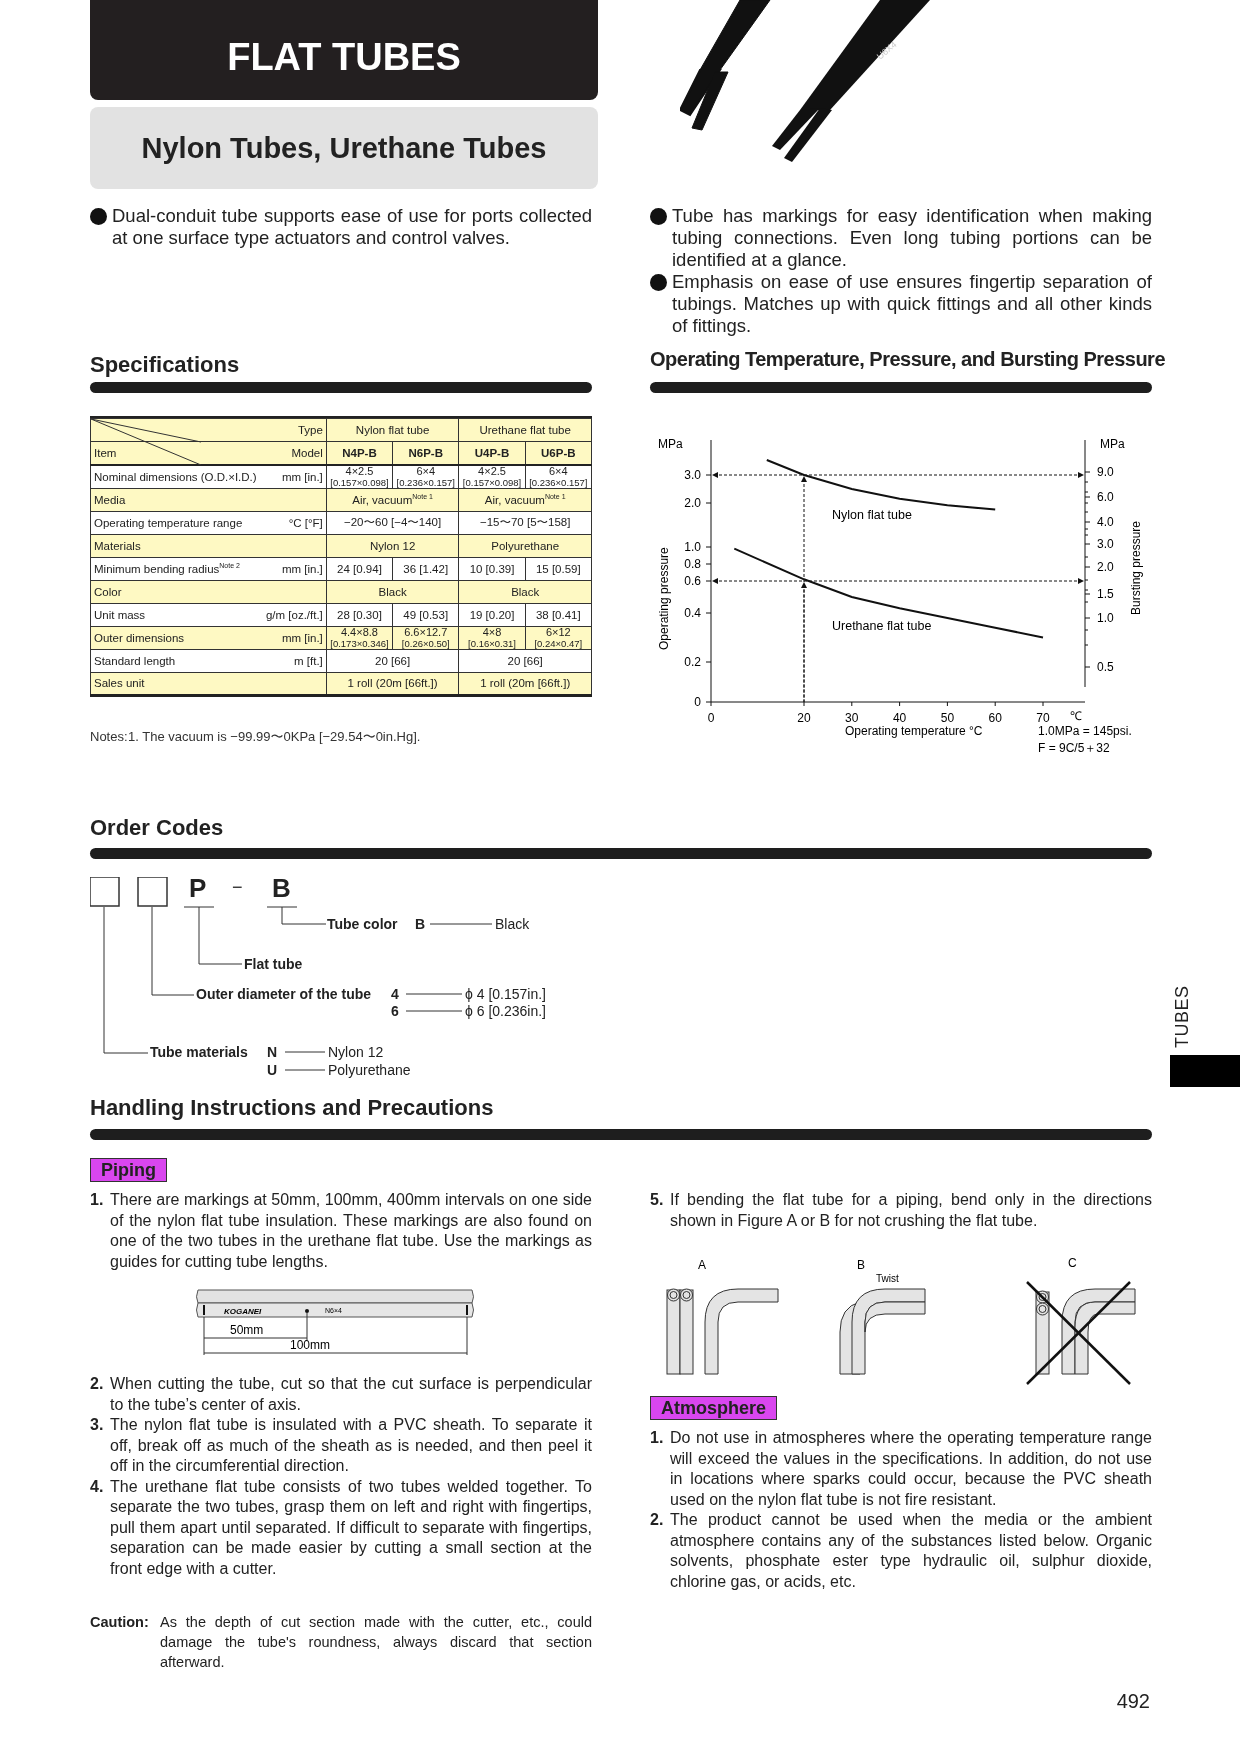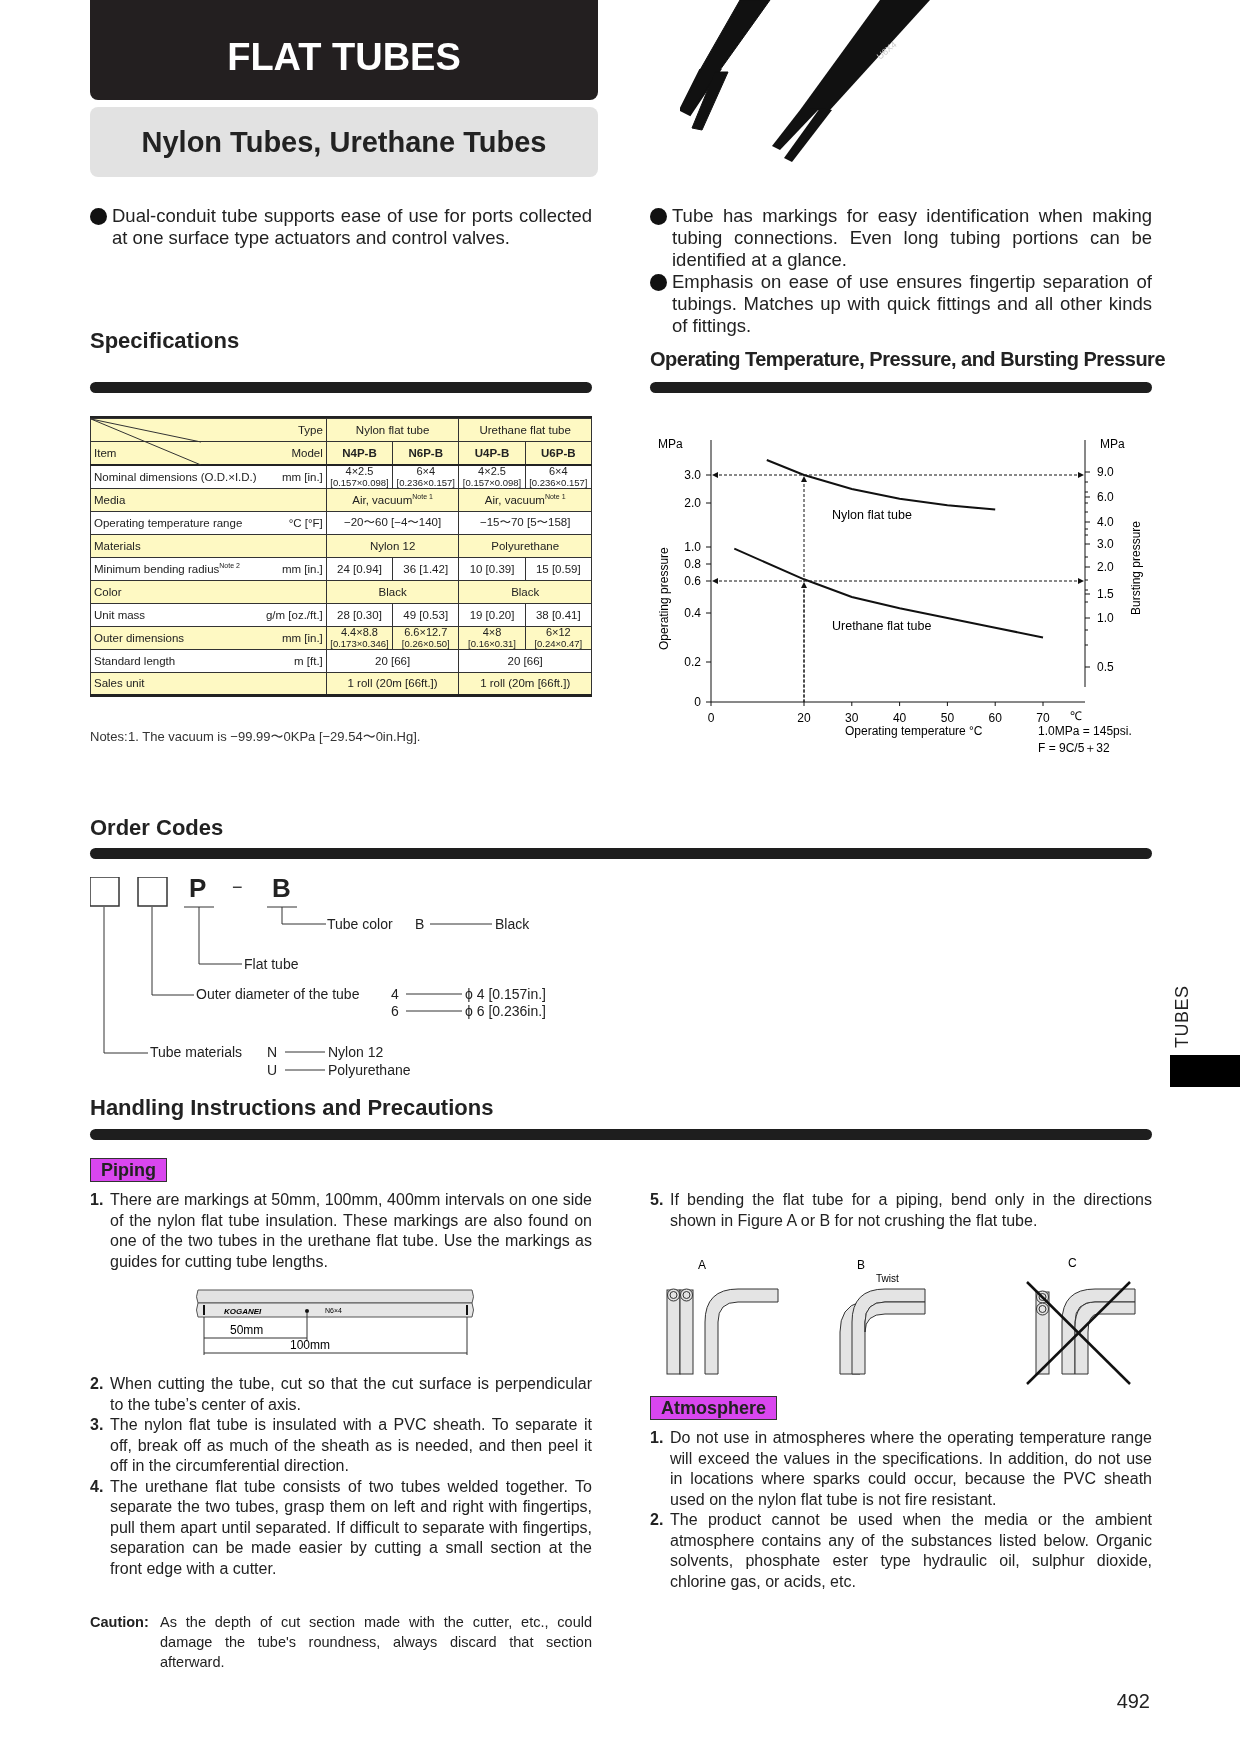--- a/index.html
+++ b/index.html
@@ -2,21 +2,21 @@
 <html><head>
 <meta charset="utf-8">
 <style>
   * { box-sizing: border-box; margin: 0; padding: 0; }
   html, body { width: 1240px; height: 1754px; background: #fff; }
   body { font-family: "Liberation Sans", sans-serif; color: #222; position: relative; overflow: hidden; }
   .abs { position: absolute; }
 
   
   .title-box { left: 90px; top: 0; width: 508px; height: 100px; background: #231f20; border-radius: 0 0 8px 8px; color: #fff; display: flex; align-items: center; justify-content: center; font-weight: bold; font-size: 38px; padding-top: 14px; }
-  .subtitle-box { left: 90px; top: 107px; width: 508px; height: 70px; background: #e2e2e2; border-radius: 8px; display: flex; align-items: center; justify-content: center; font-weight: bold; font-size: 29px; color: #222; }
+  .subtitle-box { left: 90px; top: 107px; width: 508px; height: 82px; background: #e2e2e2; border-radius: 8px; display: flex; align-items: center; justify-content: center; font-weight: bold; font-size: 29px; color: #222; }
   .photo { left: 680px; top: 0; width: 470px; height: 170px; }
 
   
   .bullets { font-size: 18.5px; line-height: 22px; text-align: justify; }
   .bullets li { list-style: none; position: relative; padding-left: 22px; }
   .bullets li .dot { position: absolute; left: 0; top: 3px; width: 17px; height: 17px; border-radius: 50%; background: #111; }
 
   .sec-title { font-weight: bold; font-size: 22px; color: #222; }
   .sec-bar { height: 11px; background: #1e1e1e; border-radius: 6px; }
 
@@ -29,21 +29,21 @@
   table.spec td.two { font-size: 9.5px; line-height: 11px; }
   table.spec td.two span.big { font-size: 11px; }
   table.spec td.model { font-weight: bold; }
   table.spec sup { font-size: 7px; }
   .table-top { border-top: 2px solid #222; }
 
   .notes { font-size: 13px; line-height: 14px; color: #333; }
 
   
   .oc { font-size: 14px; }
-  .oc b { font-weight: normal; }
+  .oc b { font-weight: bold; }
   .code-letter { font-weight: bold; font-size: 26px; }
 
   .subsec { border: 1.5px solid #333; background: #d946ef; font-weight: bold; font-size: 18px; padding: 0 10px; height: 24px; line-height: 22px; }
   .para { font-size: 16px; line-height: 20.5px; text-align: justify; }
   .para .num { font-weight: bold; position: absolute; left: 0; }
   .para .item { position: relative; padding-left: 20px; }
 
   .side-tab-text { font-size: 18px; transform: rotate(-90deg); transform-origin: left top; color: #222; letter-spacing: 0.5px; }
   .side-tab { left: 1170px; top: 1055px; width: 70px; height: 32px; background: #000; }
   .page-num { right: 90px; top: 1690px; font-size: 20px; color: #222; }
@@ -70,21 +70,21 @@
 </svg>
 
 <ul class="abs bullets" style="left:90px; top:205px; width:502px;">
   <li><span class="dot"></span><span>Dual-conduit tube supports ease of use for ports collected at one surface type actuators and control valves.</span></li>
 </ul>
 <ul class="abs bullets" style="left:650px; top:205px; width:502px;">
   <li><span class="dot"></span><span>Tube has markings for easy identification when making tubing connections. Even long tubing portions can be identified at a glance.</span></li>
   <li><span class="dot"></span><span>Emphasis on ease of use ensures fingertip separation of tubings. Matches up with quick fittings and all other kinds of fittings.</span></li>
 </ul>
 
-<div class="abs sec-title" style="left:90px; top:328px;">Specifications</div>
+<div class="abs sec-title" style="left:90px; top:352px;">Specifications</div>
 <div class="abs sec-bar" style="left:90px; top:382px; width:502px;"></div>
 
 <div class="abs table-top" style="left:90px; top:416px; width:502px;">
 <table class="spec">
   <tbody>
         <tr class="shade">
     <td class="lbl" style="position:relative;">
       <svg style="position:absolute;left:0;top:0;width:180px;height:46px;">
               <line x1="0" y1="0" x2="110" y2="23" stroke="#333"></line>
               <line x1="0" y1="0" x2="110" y2="46" stroke="#333"></line>

